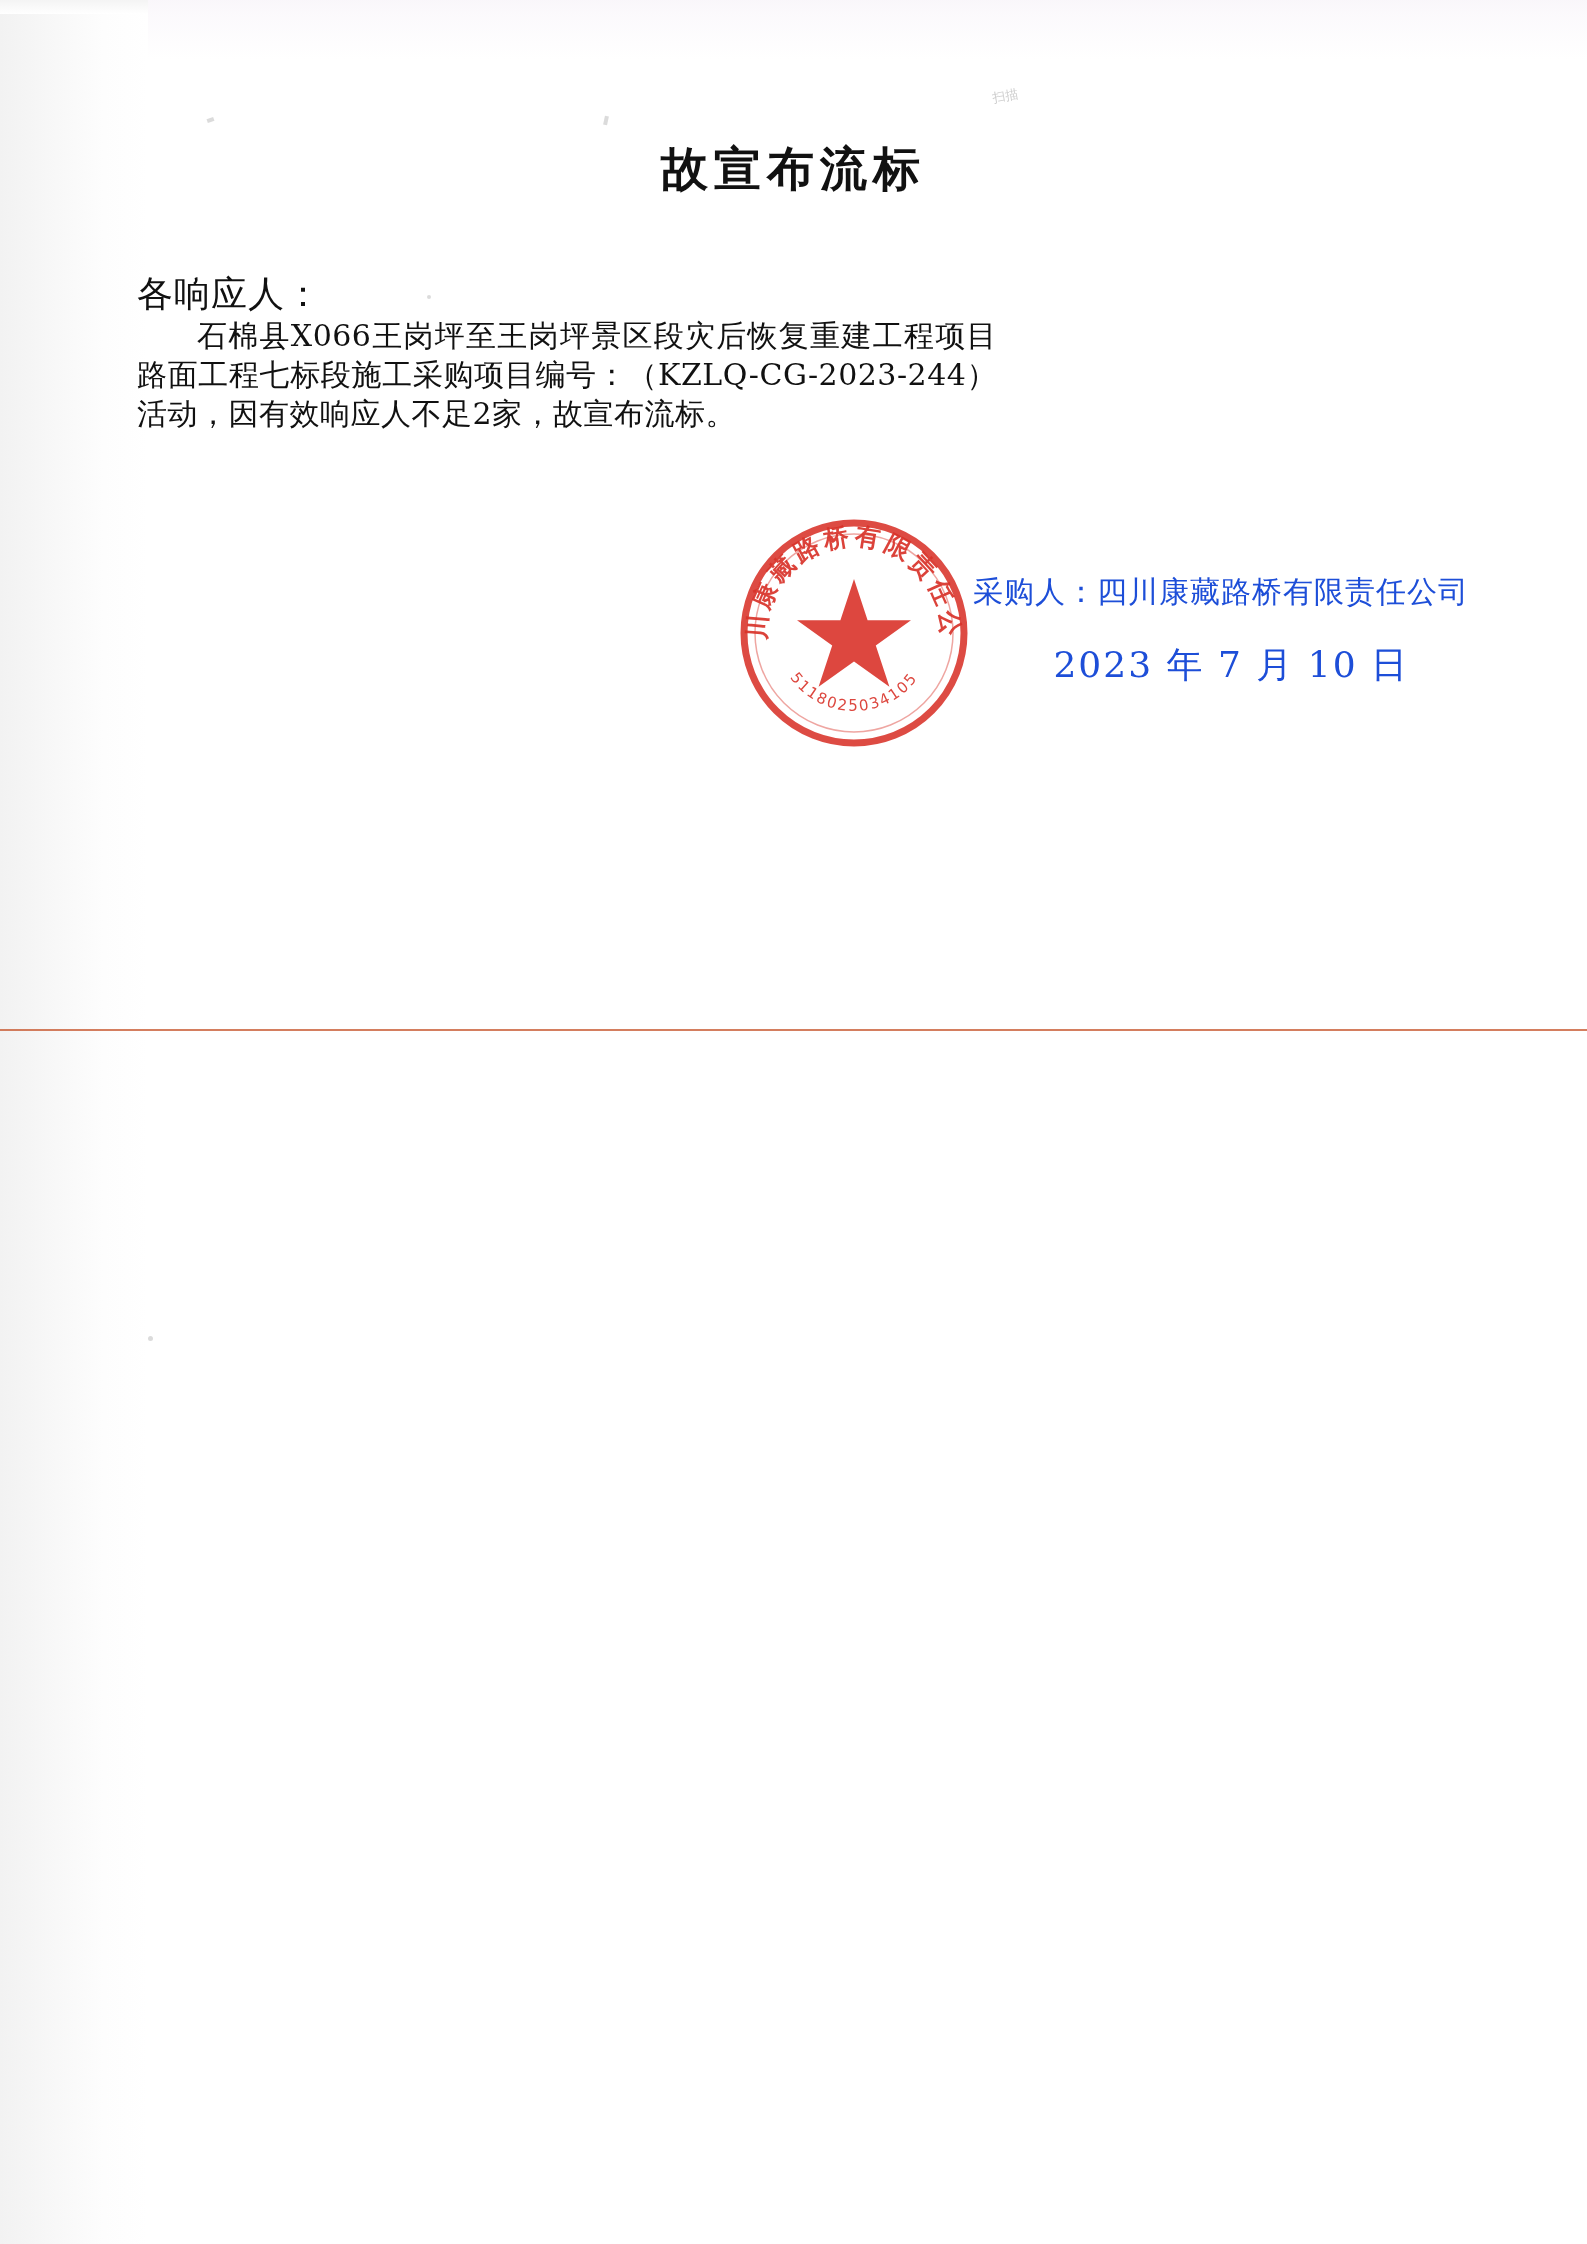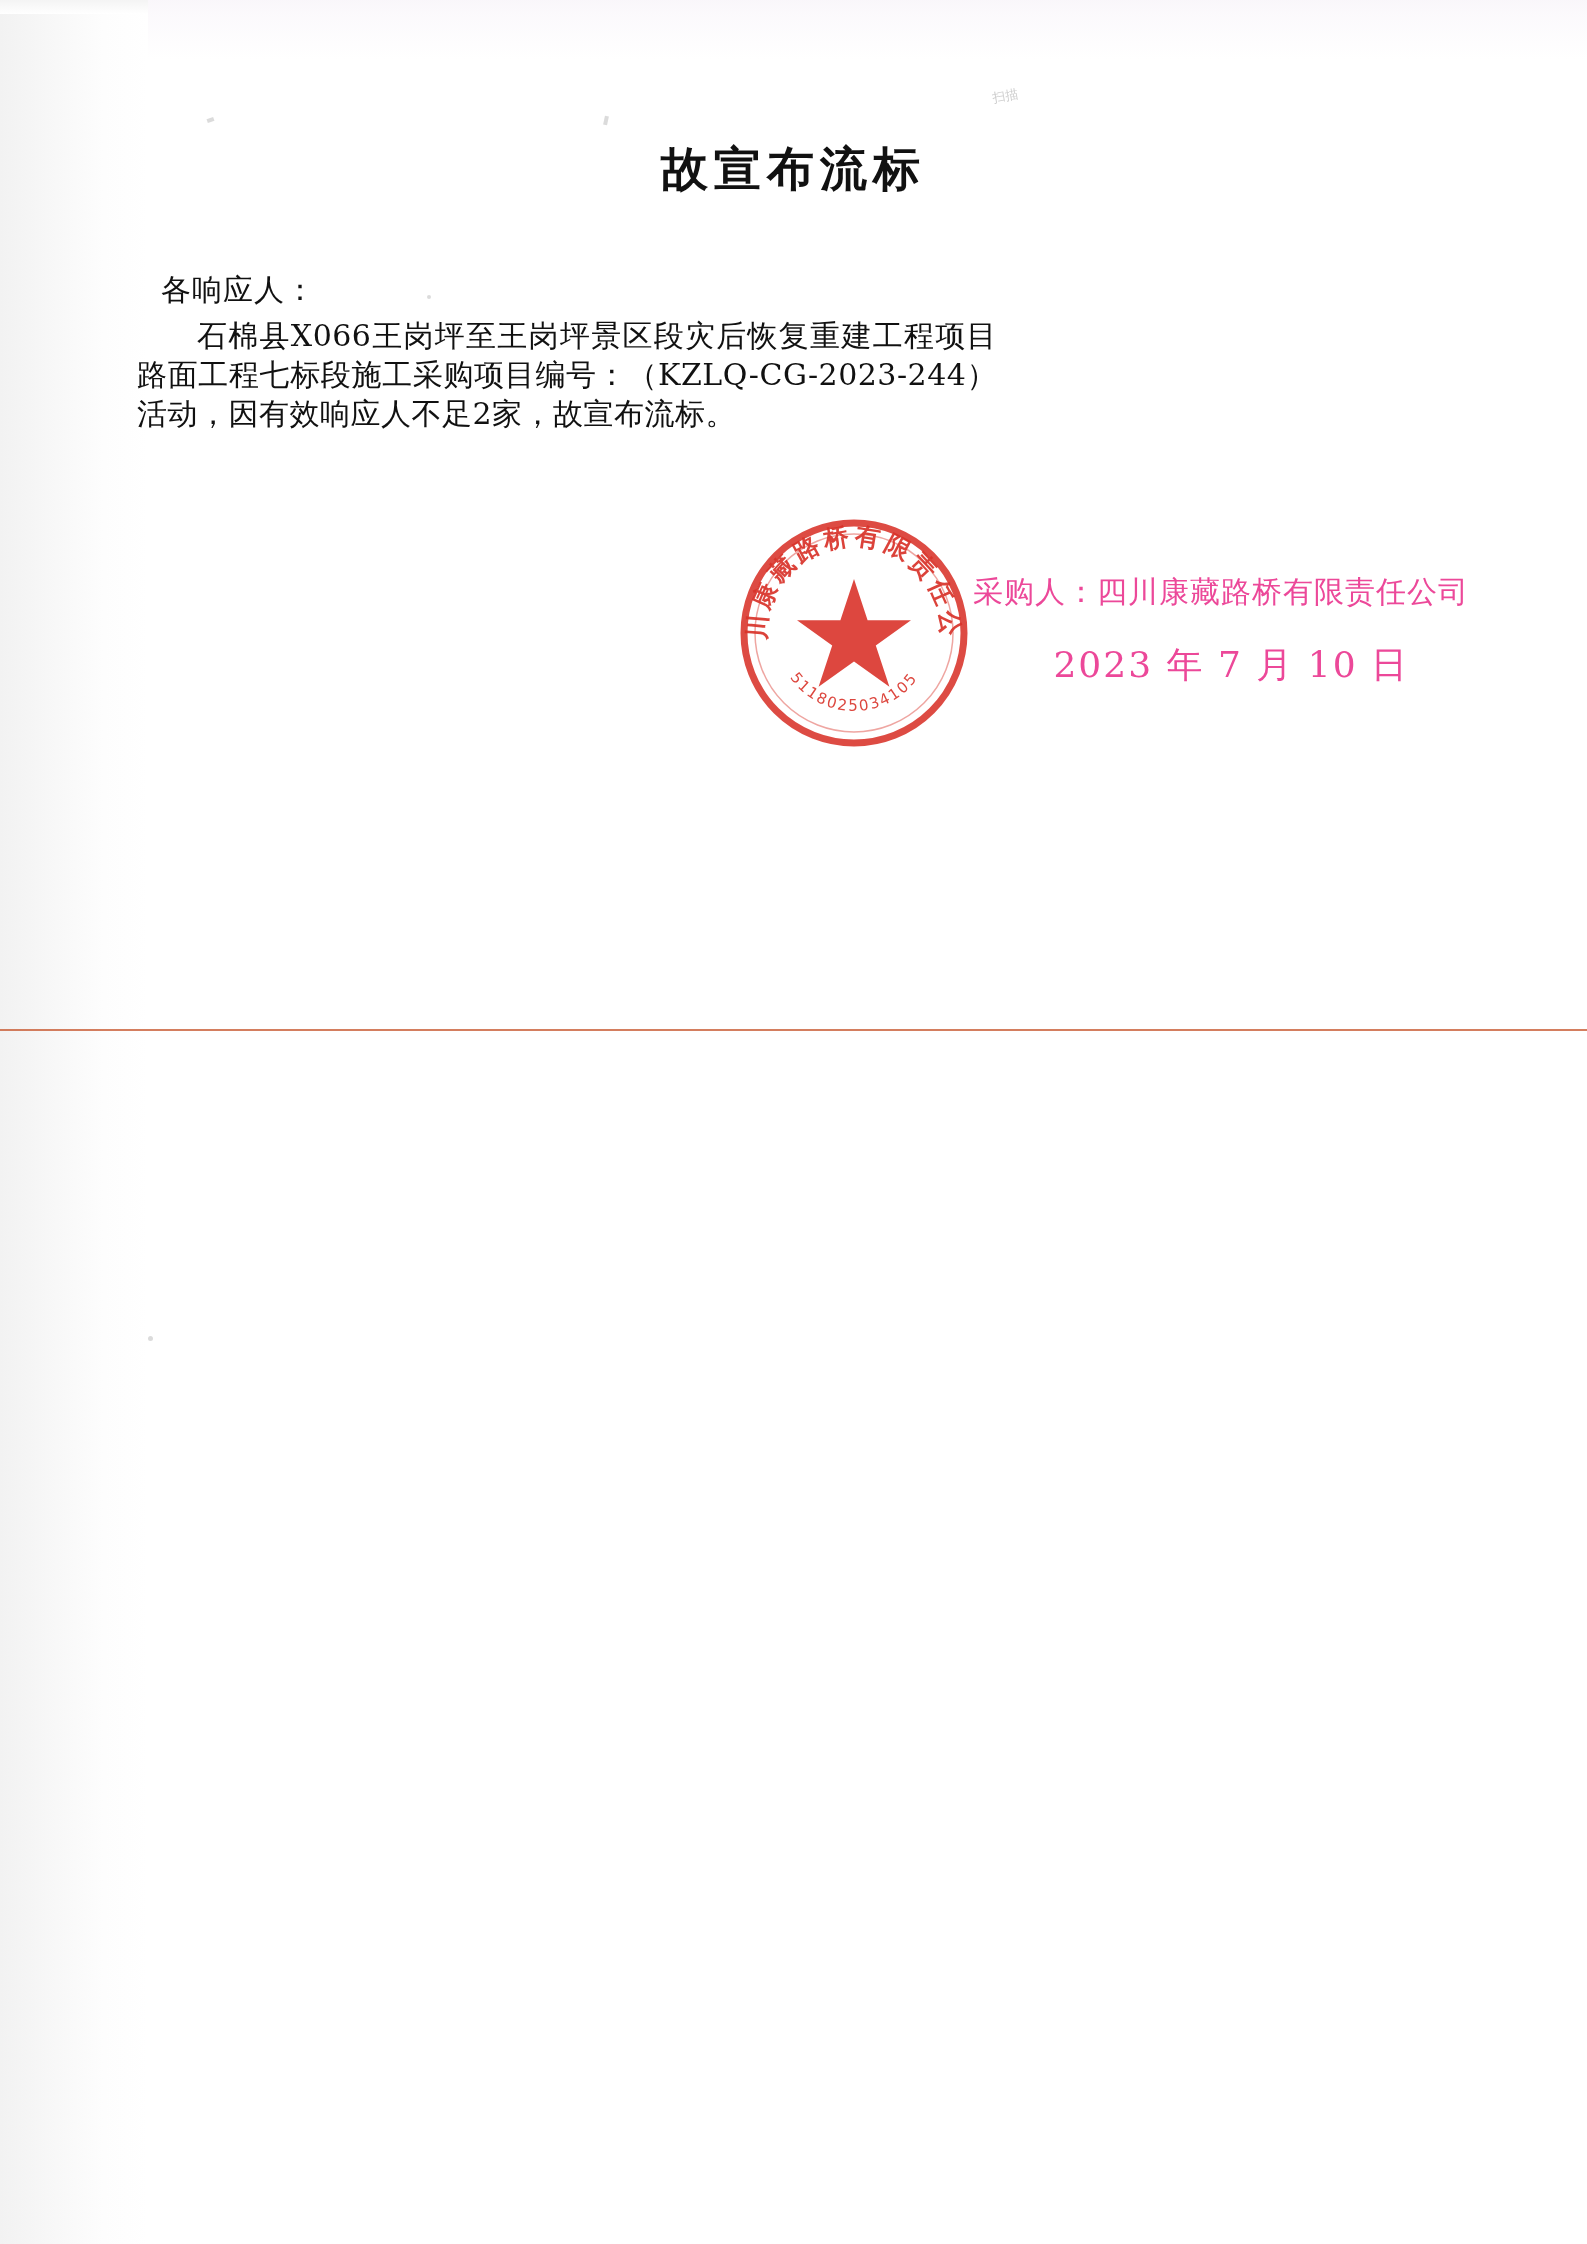--- a/index.html
+++ b/index.html
@@ -73,45 +73,44 @@
     font-weight: bold;
     letter-spacing: 6px;
     color: #111111;
     font-family: "DejaVu Serif", serif;
   }
 
   .salutation {
     position: absolute;
     left: 137px;
     top: 270px;
-    font-size: 30px;
+    font-size: 36px;
     color: #111111;
     letter-spacing: 1px;
-    margin-left: 24px;
   }
 
   .body-text {
     position: absolute;
     left: 137px;
     top: 316px;
     width: 860px;
     font-size: 30px;
     line-height: 39px;
     color: #111111;
     text-indent: 60px;
     text-align: justify;
     letter-spacing: 0.5px;
   }
 
   .signature-block {
     position: absolute;
     right: 118px;
     top: 572px;
     text-align: right;
-    color: #ec4899;
+    color: #1d4ed8;
     margin-left: 44px;
   }
   .sig-line {
     font-size: 30px;
     letter-spacing: 1px;
     white-space: nowrap;
   }
   .sig-date {
     margin-top: 28px;
     font-size: 36px;

